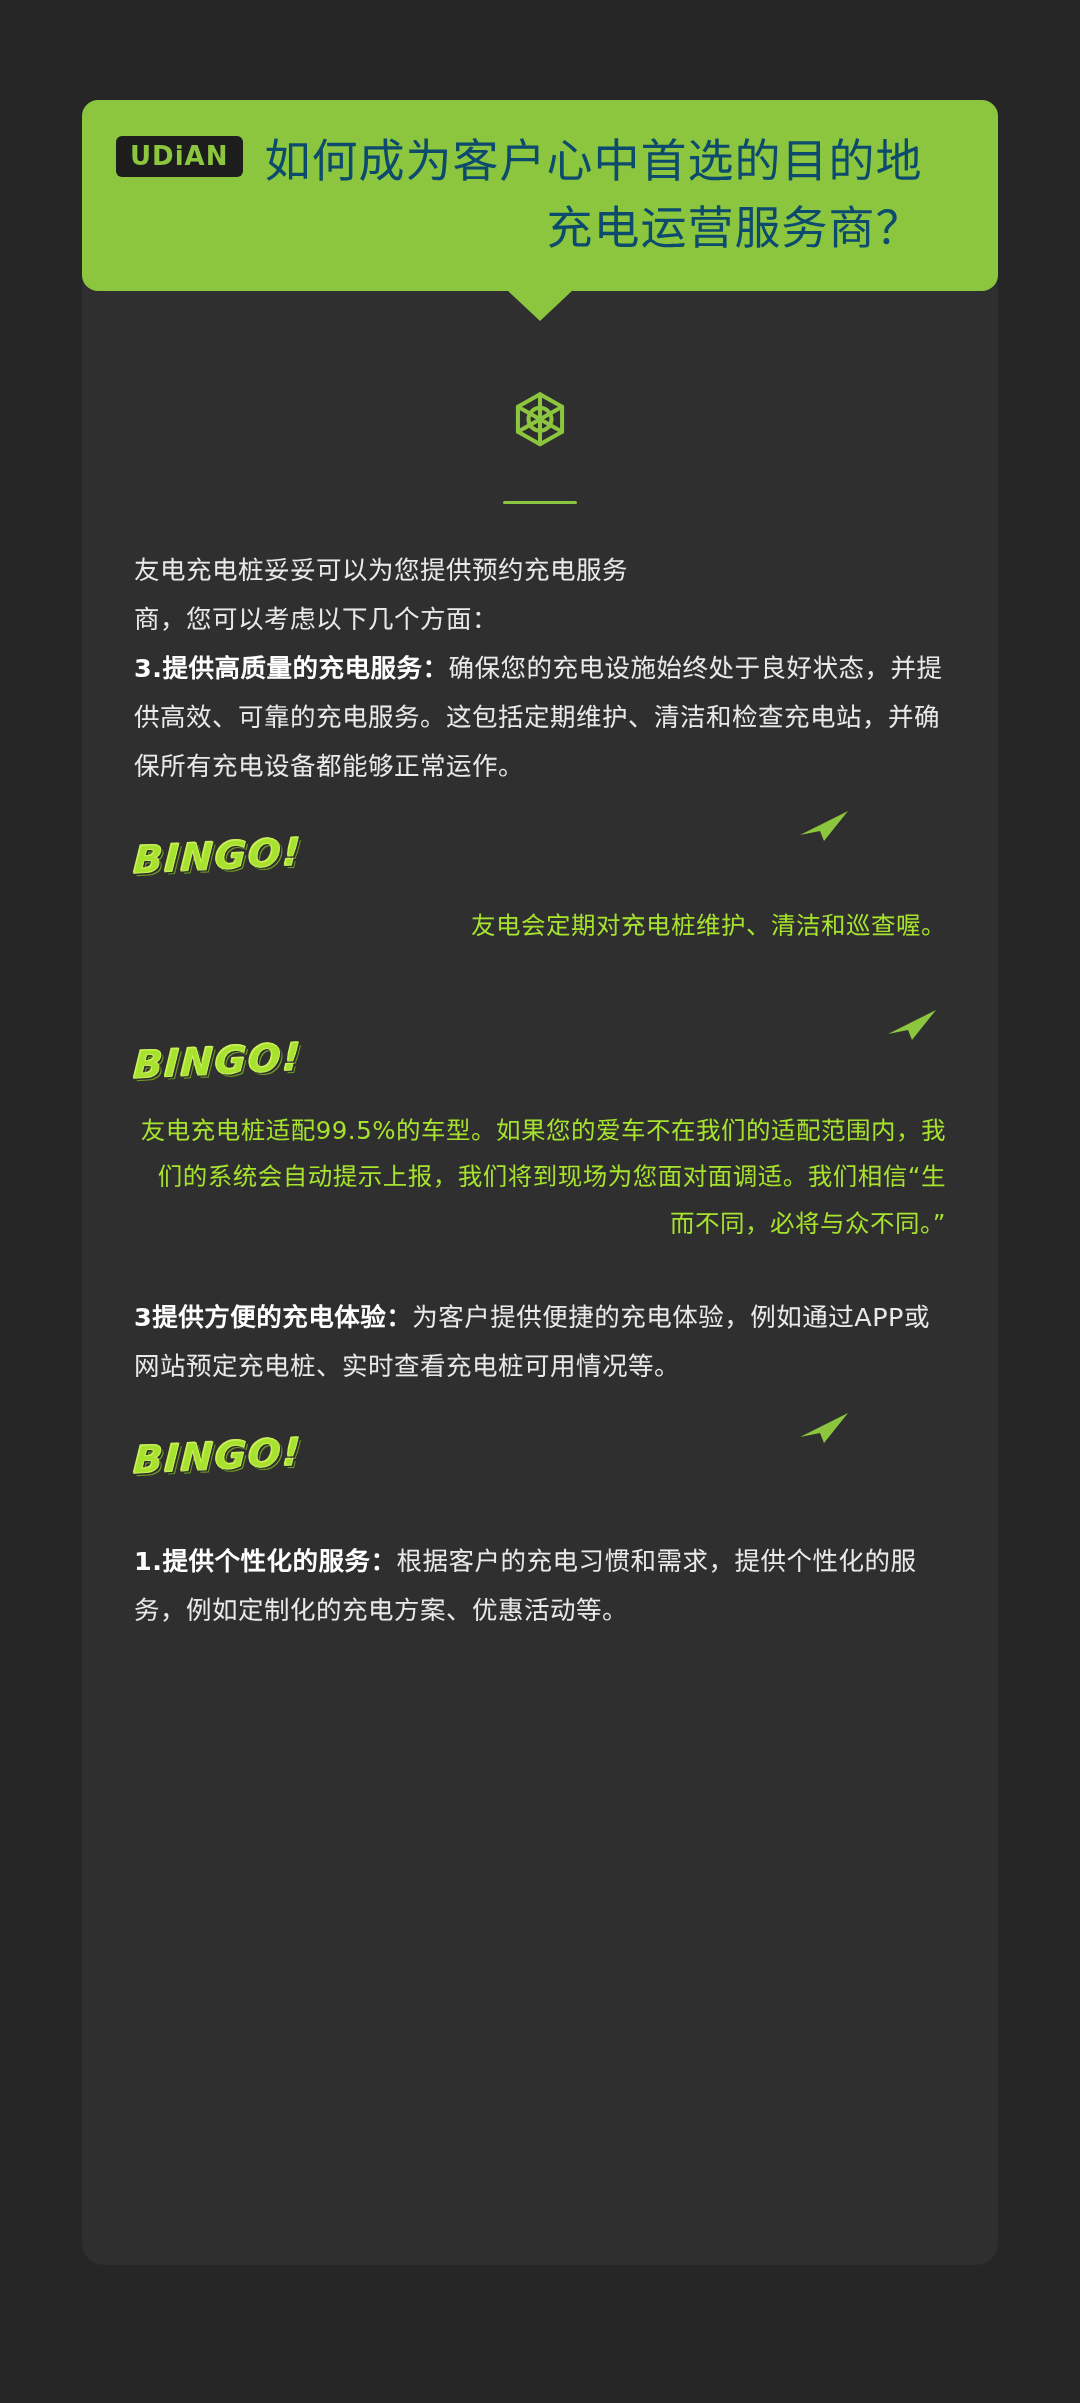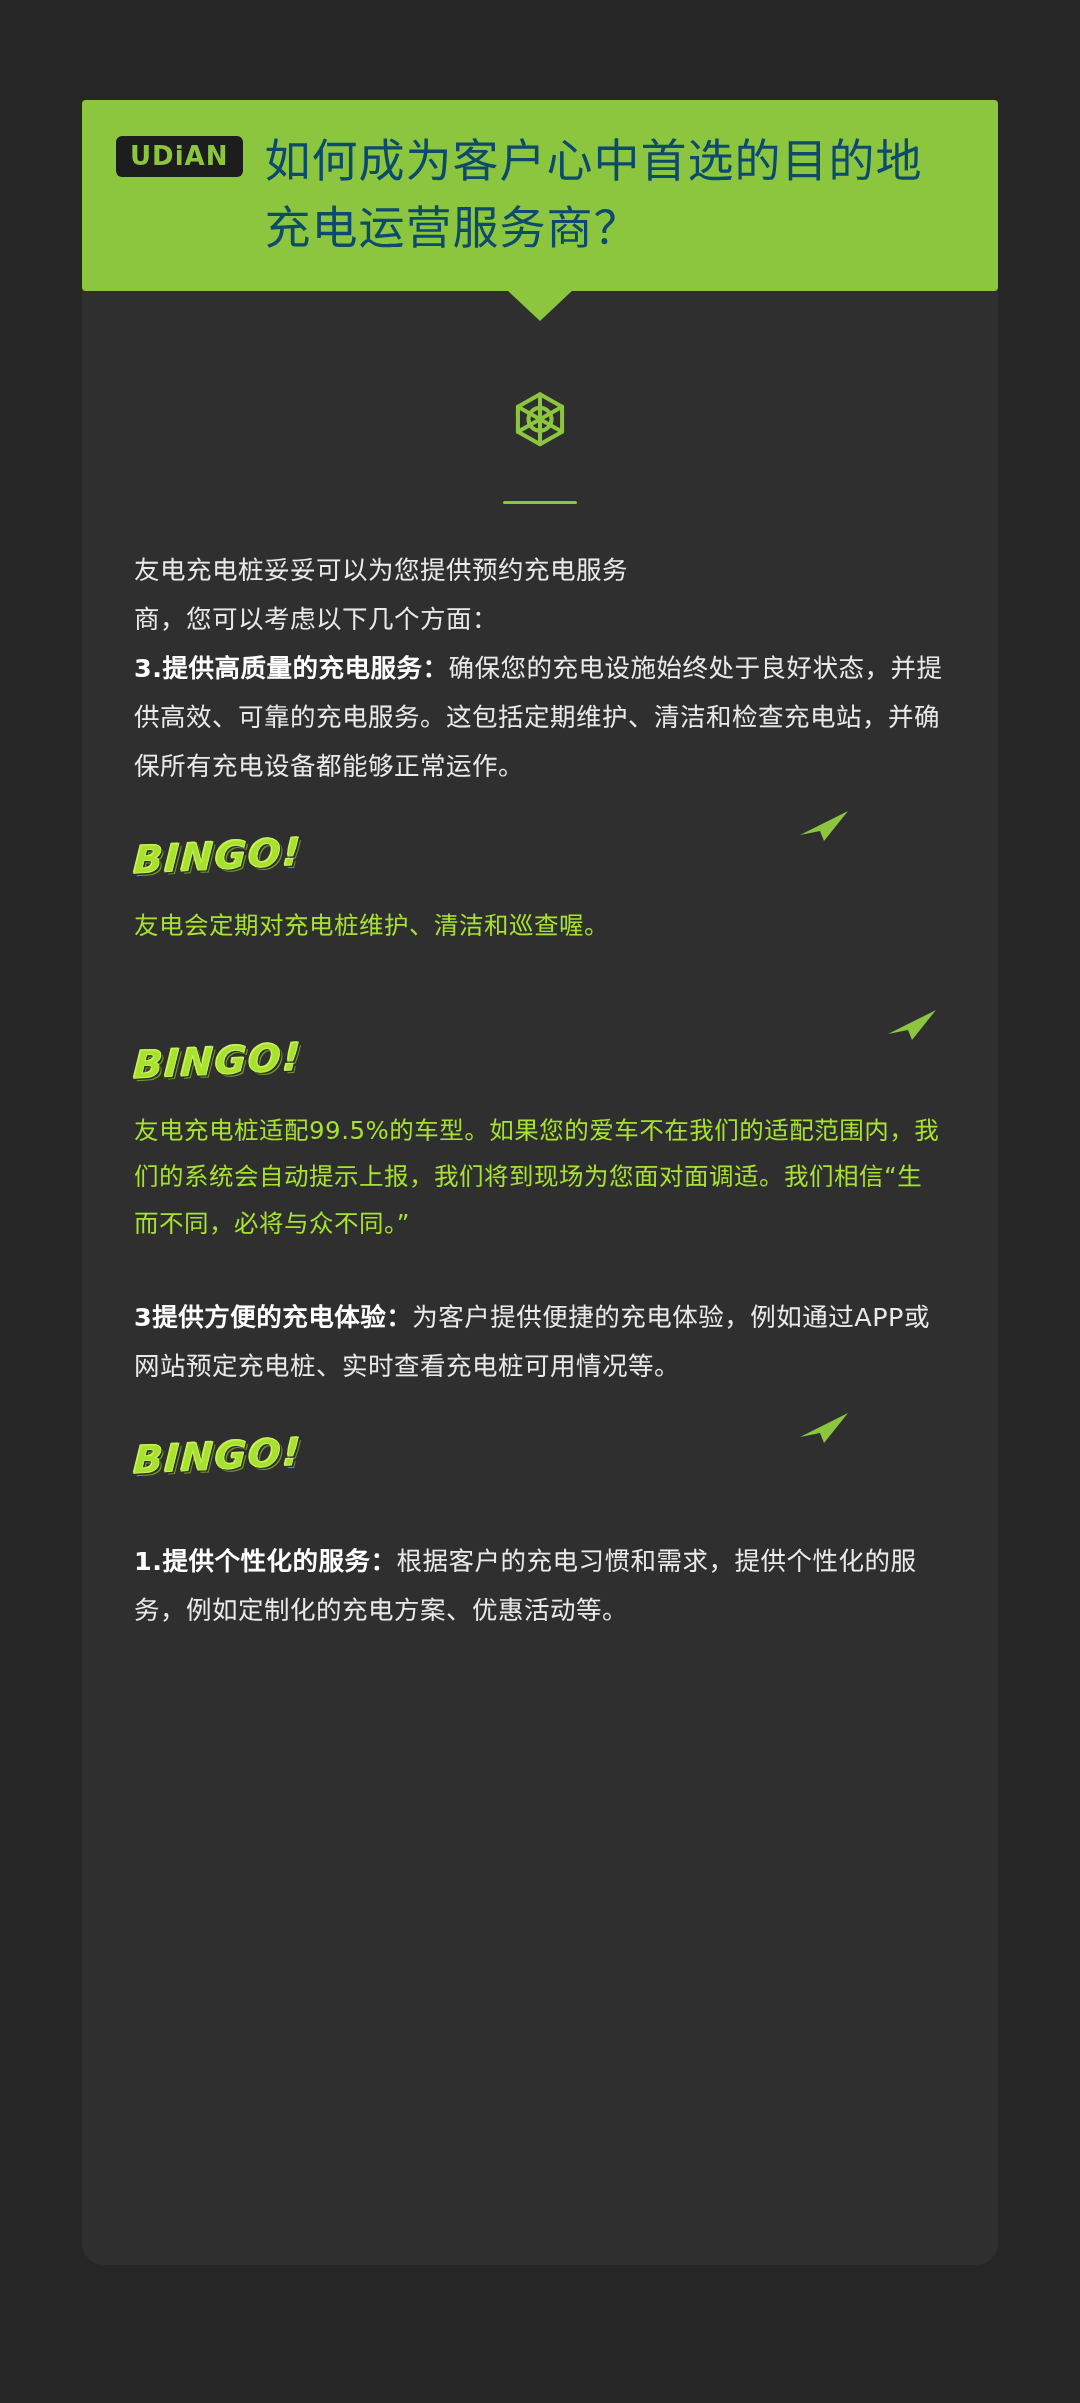--- a/index.html
+++ b/index.html
@@ -22,25 +22,26 @@
     padding: 0;
   }
 
   
   .banner-wrap {
     position: relative;
     margin: 100px 82px 0 82px;
   }
   .banner {
     background: #8CC63F;
-    border-radius: 4px;
+    border-radius: 16px;
     padding: 28px 34px 30px 34px;
     box-sizing: border-box;
     position: relative;
     z-index: 3;
+    text-align: right;
   }
   .banner-row {
     display: flex;
     align-items: flex-start;
     gap: 22px;
   }
   .logo {
     flex: 0 0 auto;
     background: #1d1d1d;
     color: #8CC63F;
@@ -145,20 +146,21 @@
     line-height: 1;
   }
   .bingo-note {
     color: #A6E22E;
     font-size: 24.5px;
     line-height: 1.9;
     letter-spacing: 0.5px;
     margin: 0;
     font-family: "DejaVu Sans", "Liberation Sans", sans-serif;
     position: relative;
+    text-align: right;
   }
   .bingo-group {
     position: relative;
     margin-bottom: 12px;
   }
   
   .plane {
     position: absolute;
     width: 52px;
     height: 34px;

